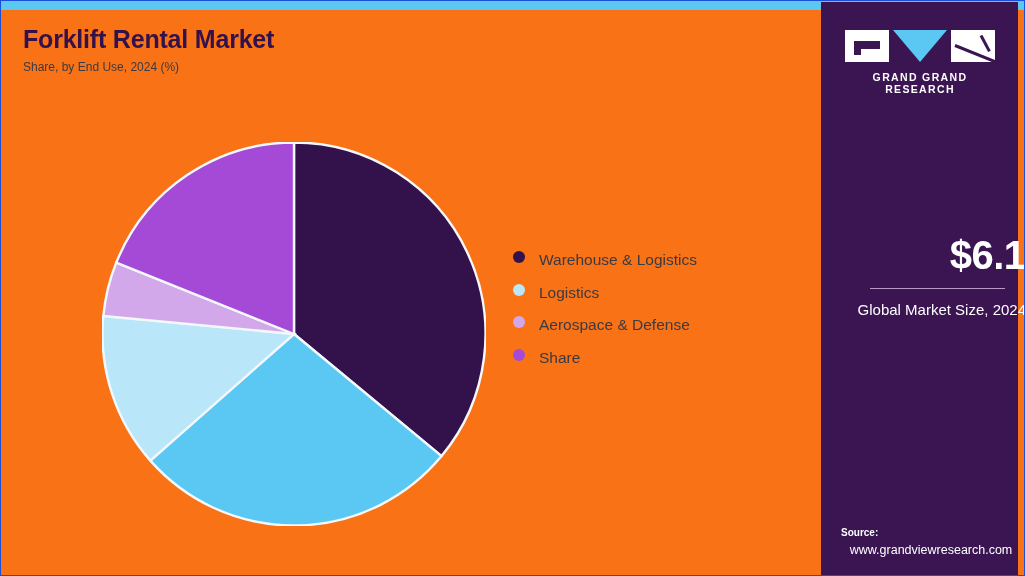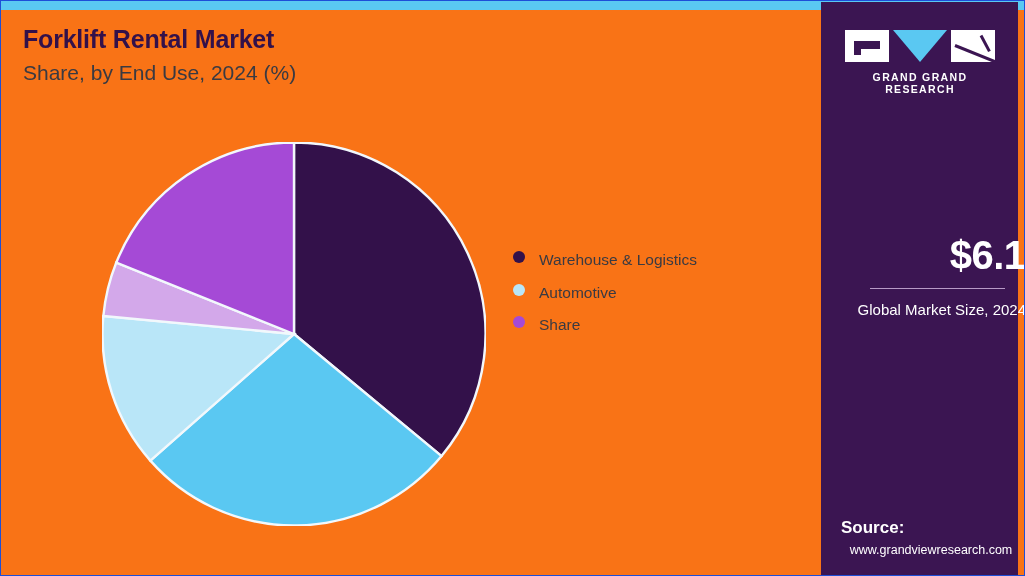--- a/index.html
+++ b/index.html
@@ -6,21 +6,21 @@
   body{width:1025px;height:576px;overflow:hidden;font-family:"Liberation Sans",sans-serif;}
 
   #card{position:relative;width:1025px;height:576px;box-sizing:border-box;background:#f97316;
         border:1px solid #1d4ed8;overflow:hidden;}
 
   #topbar{position:absolute;left:0;top:0;width:1025px;height:9px;background:#5ac8f2;}
 
   
   #header{position:absolute;left:22px;top:24px;width:760px;}
   #title{font-size:25px;font-weight:bold;color:#33114a;letter-spacing:-0.2px;line-height:1.15;}
-  #subtitle{font-size:21px;color:#3a3a42;margin-top:6px;line-height:1.2;}
+  #subtitle{font-size:12px;color:#3a3a42;margin-top:6px;line-height:1.2;}
 
   
   #pie-wrap{position:absolute;left:101px;top:141px;width:384px;height:384px;}
   #pie-svg{display:block;width:384px;height:384px;}
 
   
   #legend{position:absolute;left:512px;top:250px;}
   .legend-row{display:flex;align-items:flex-start;height:32.5px;}
   .legend-dot{width:12px;height:12px;border-radius:50%;flex:0 0 auto;}
   .legend-label{margin-left:14px;font-size:15.5px;color:#3a3a42;white-space:nowrap;}
@@ -42,21 +42,21 @@
                  transform:rotate(62deg);transform-origin:left center;}
   #logo-word{margin-top:9px;width:150px;text-align:center;color:#ffffff;font-size:10.5px;
              font-weight:bold;letter-spacing:1.35px;}
 
   #stat{position:absolute;left:0;top:233px;width:233px;text-align:right;}
   #stat-value{font-size:40px;font-weight:bold;color:#ffffff;line-height:1;letter-spacing:-0.5px;}
   #stat-rule{width:135px;height:1px;background:#b79ac6;margin:13px auto 11px auto;}
   #stat-label{font-size:15px;color:#ffffff;line-height:1.35;padding:0 28px;}
 
   #source{position:absolute;left:20px;bottom:17px;width:180px;color:#ffffff;}
-  #source-title{font-size:17px;font-weight:bold;line-height:1.45;}
+  #source-title{font-size:10px;font-weight:bold;line-height:1.45;}
   #source-url{font-size:12.5px;line-height:1.45;text-align:center;}
 </style>
 </head>
 <body>
 
 <div id="card">
 
   <div id="topbar"></div>
 
   <div id="header">
@@ -76,21 +76,25 @@
     </svg>
   </div>
 
   <div id="legend">
       <div class="legend-row">
         <span class="legend-dot" style="background: rgb(51, 17, 74);"></span>
         <span class="legend-label">Warehouse &amp; Logistics</span>
       </div>
       <div class="legend-row">
         <span class="legend-dot" style="background: rgb(185, 230, 248);"></span>
-        <span class="legend-label">Automotive</span>
+        <span class="legend-label">Logistics</span>
+      </div>
+      <div class="legend-row">
+        <span class="legend-dot" style="background: rgb(211, 168, 234);"></span>
+        <span class="legend-label">Aerospace &amp; Defense</span>
       </div>
       <div class="legend-row">
         <span class="legend-dot" style="background: rgb(165, 74, 214);"></span>
         <span class="legend-label">Share</span>
       </div>
     </div>
 
   <div id="panel">
 
     <div id="logo">

